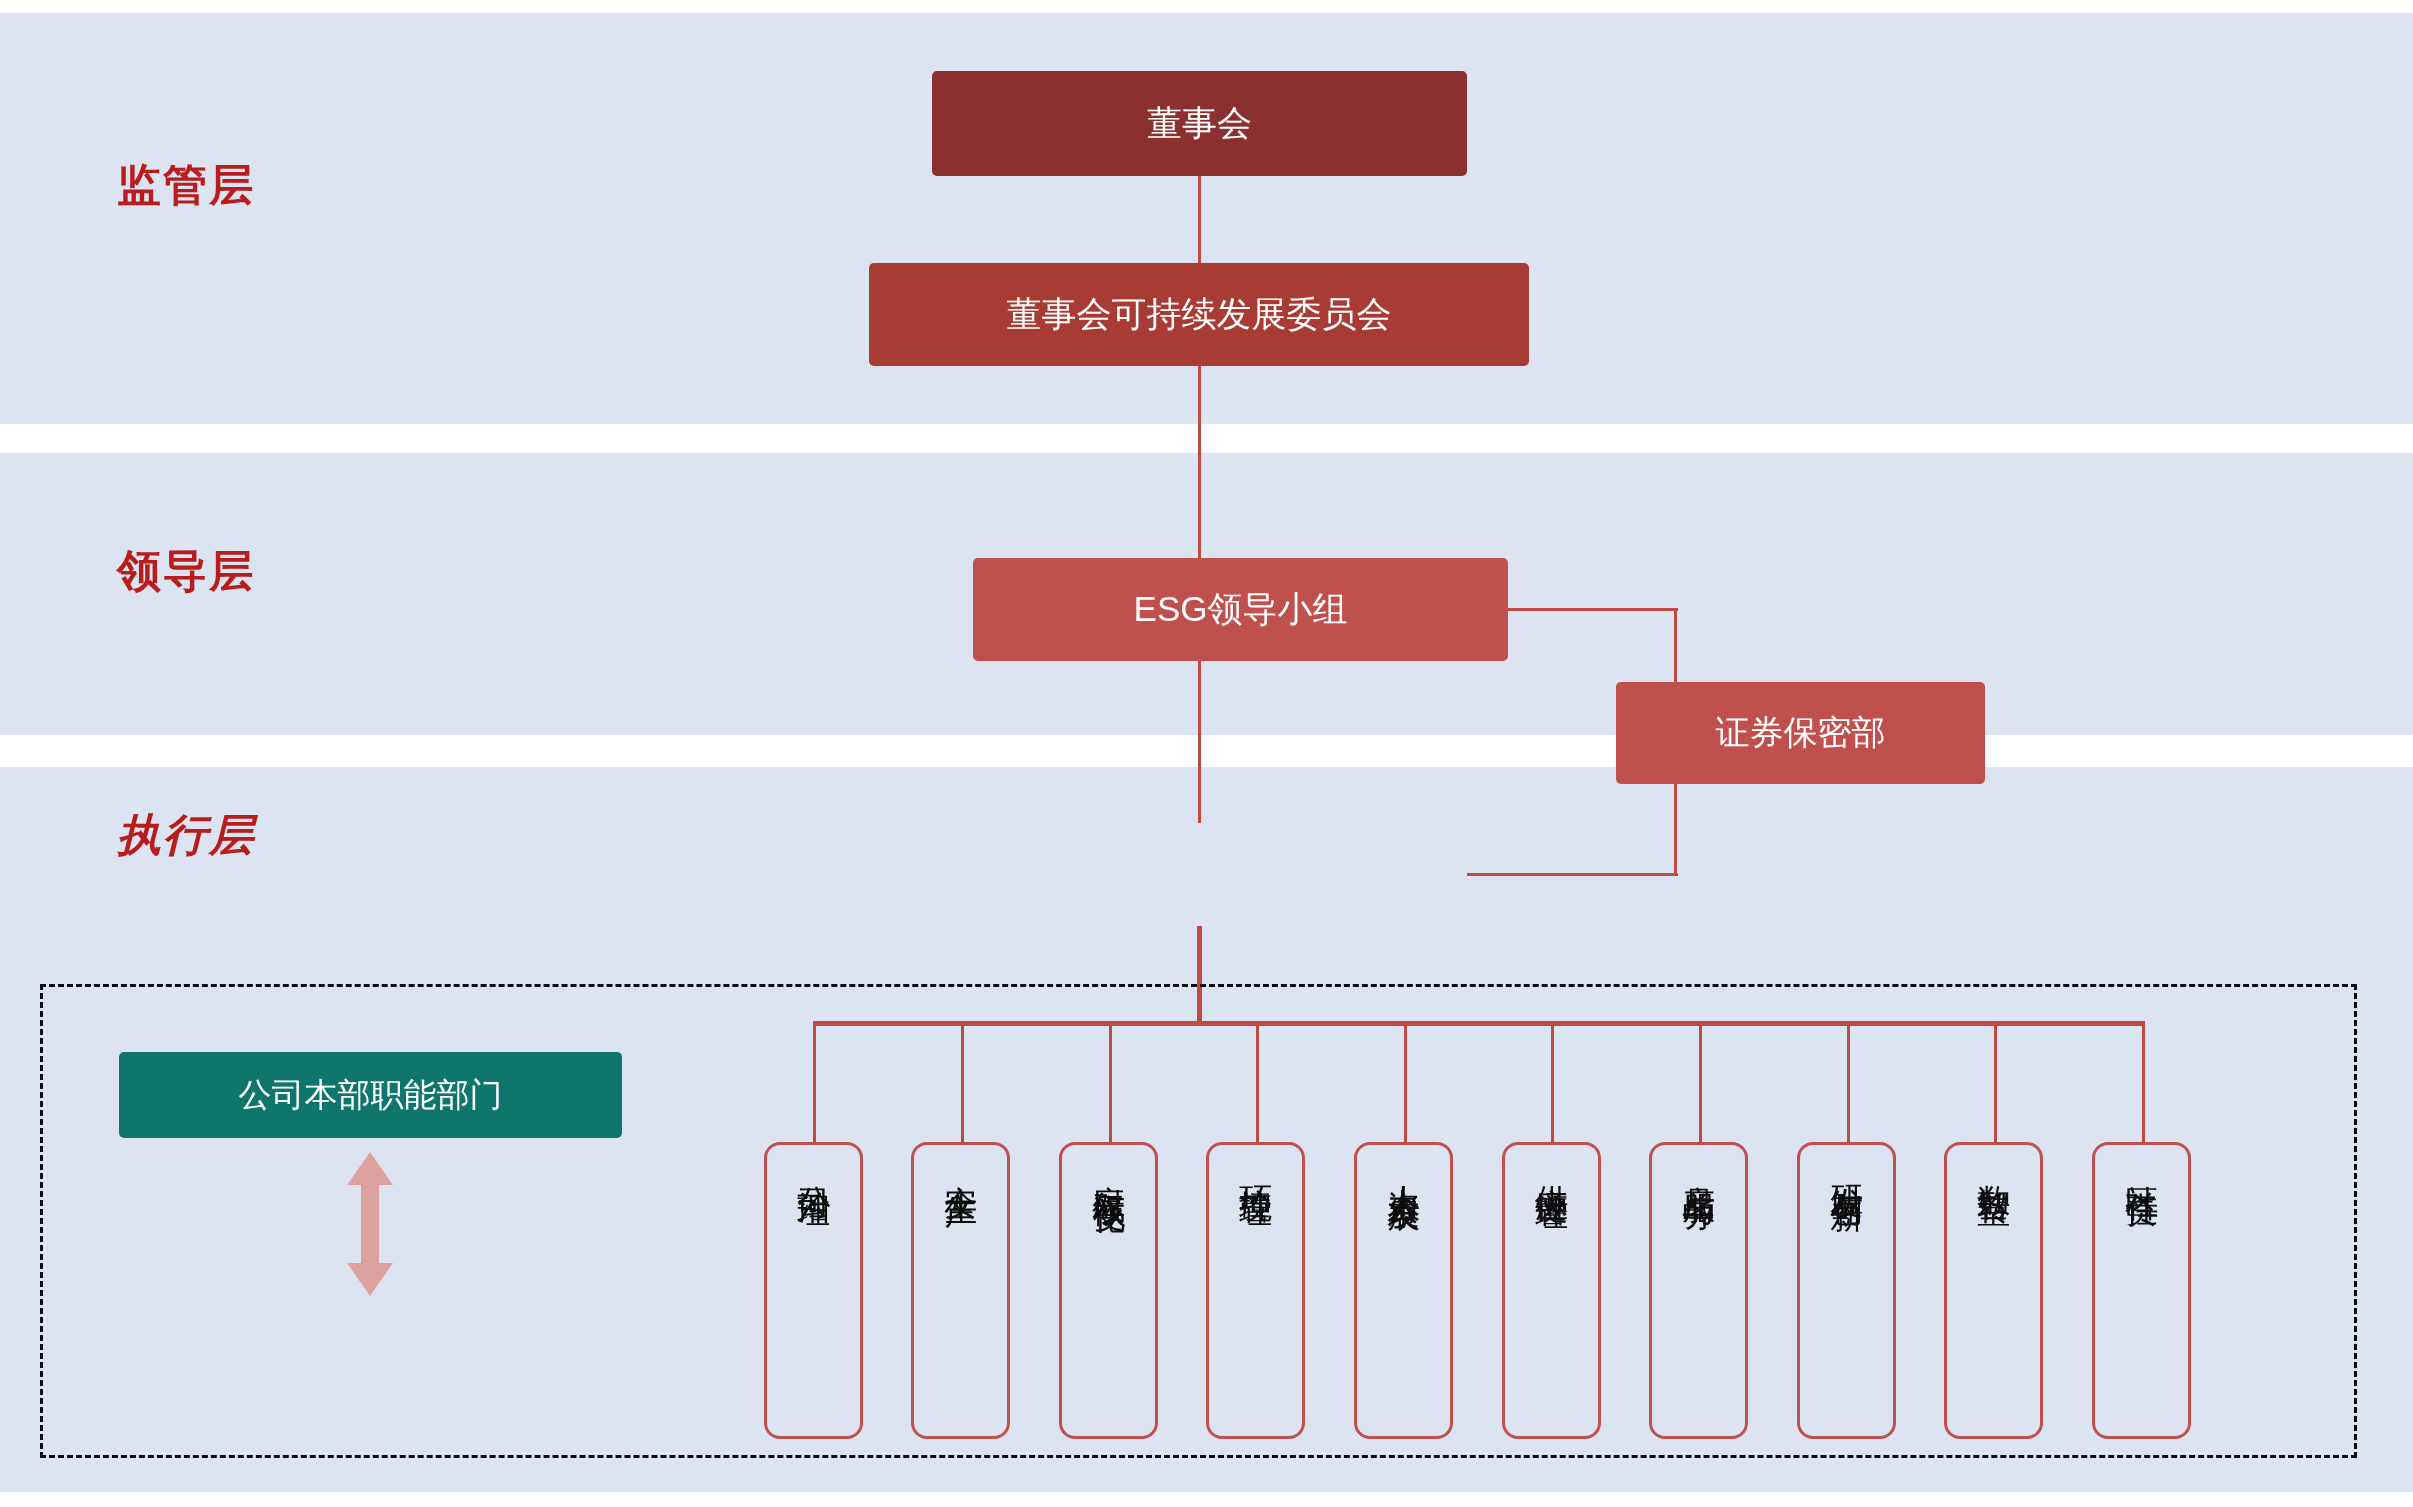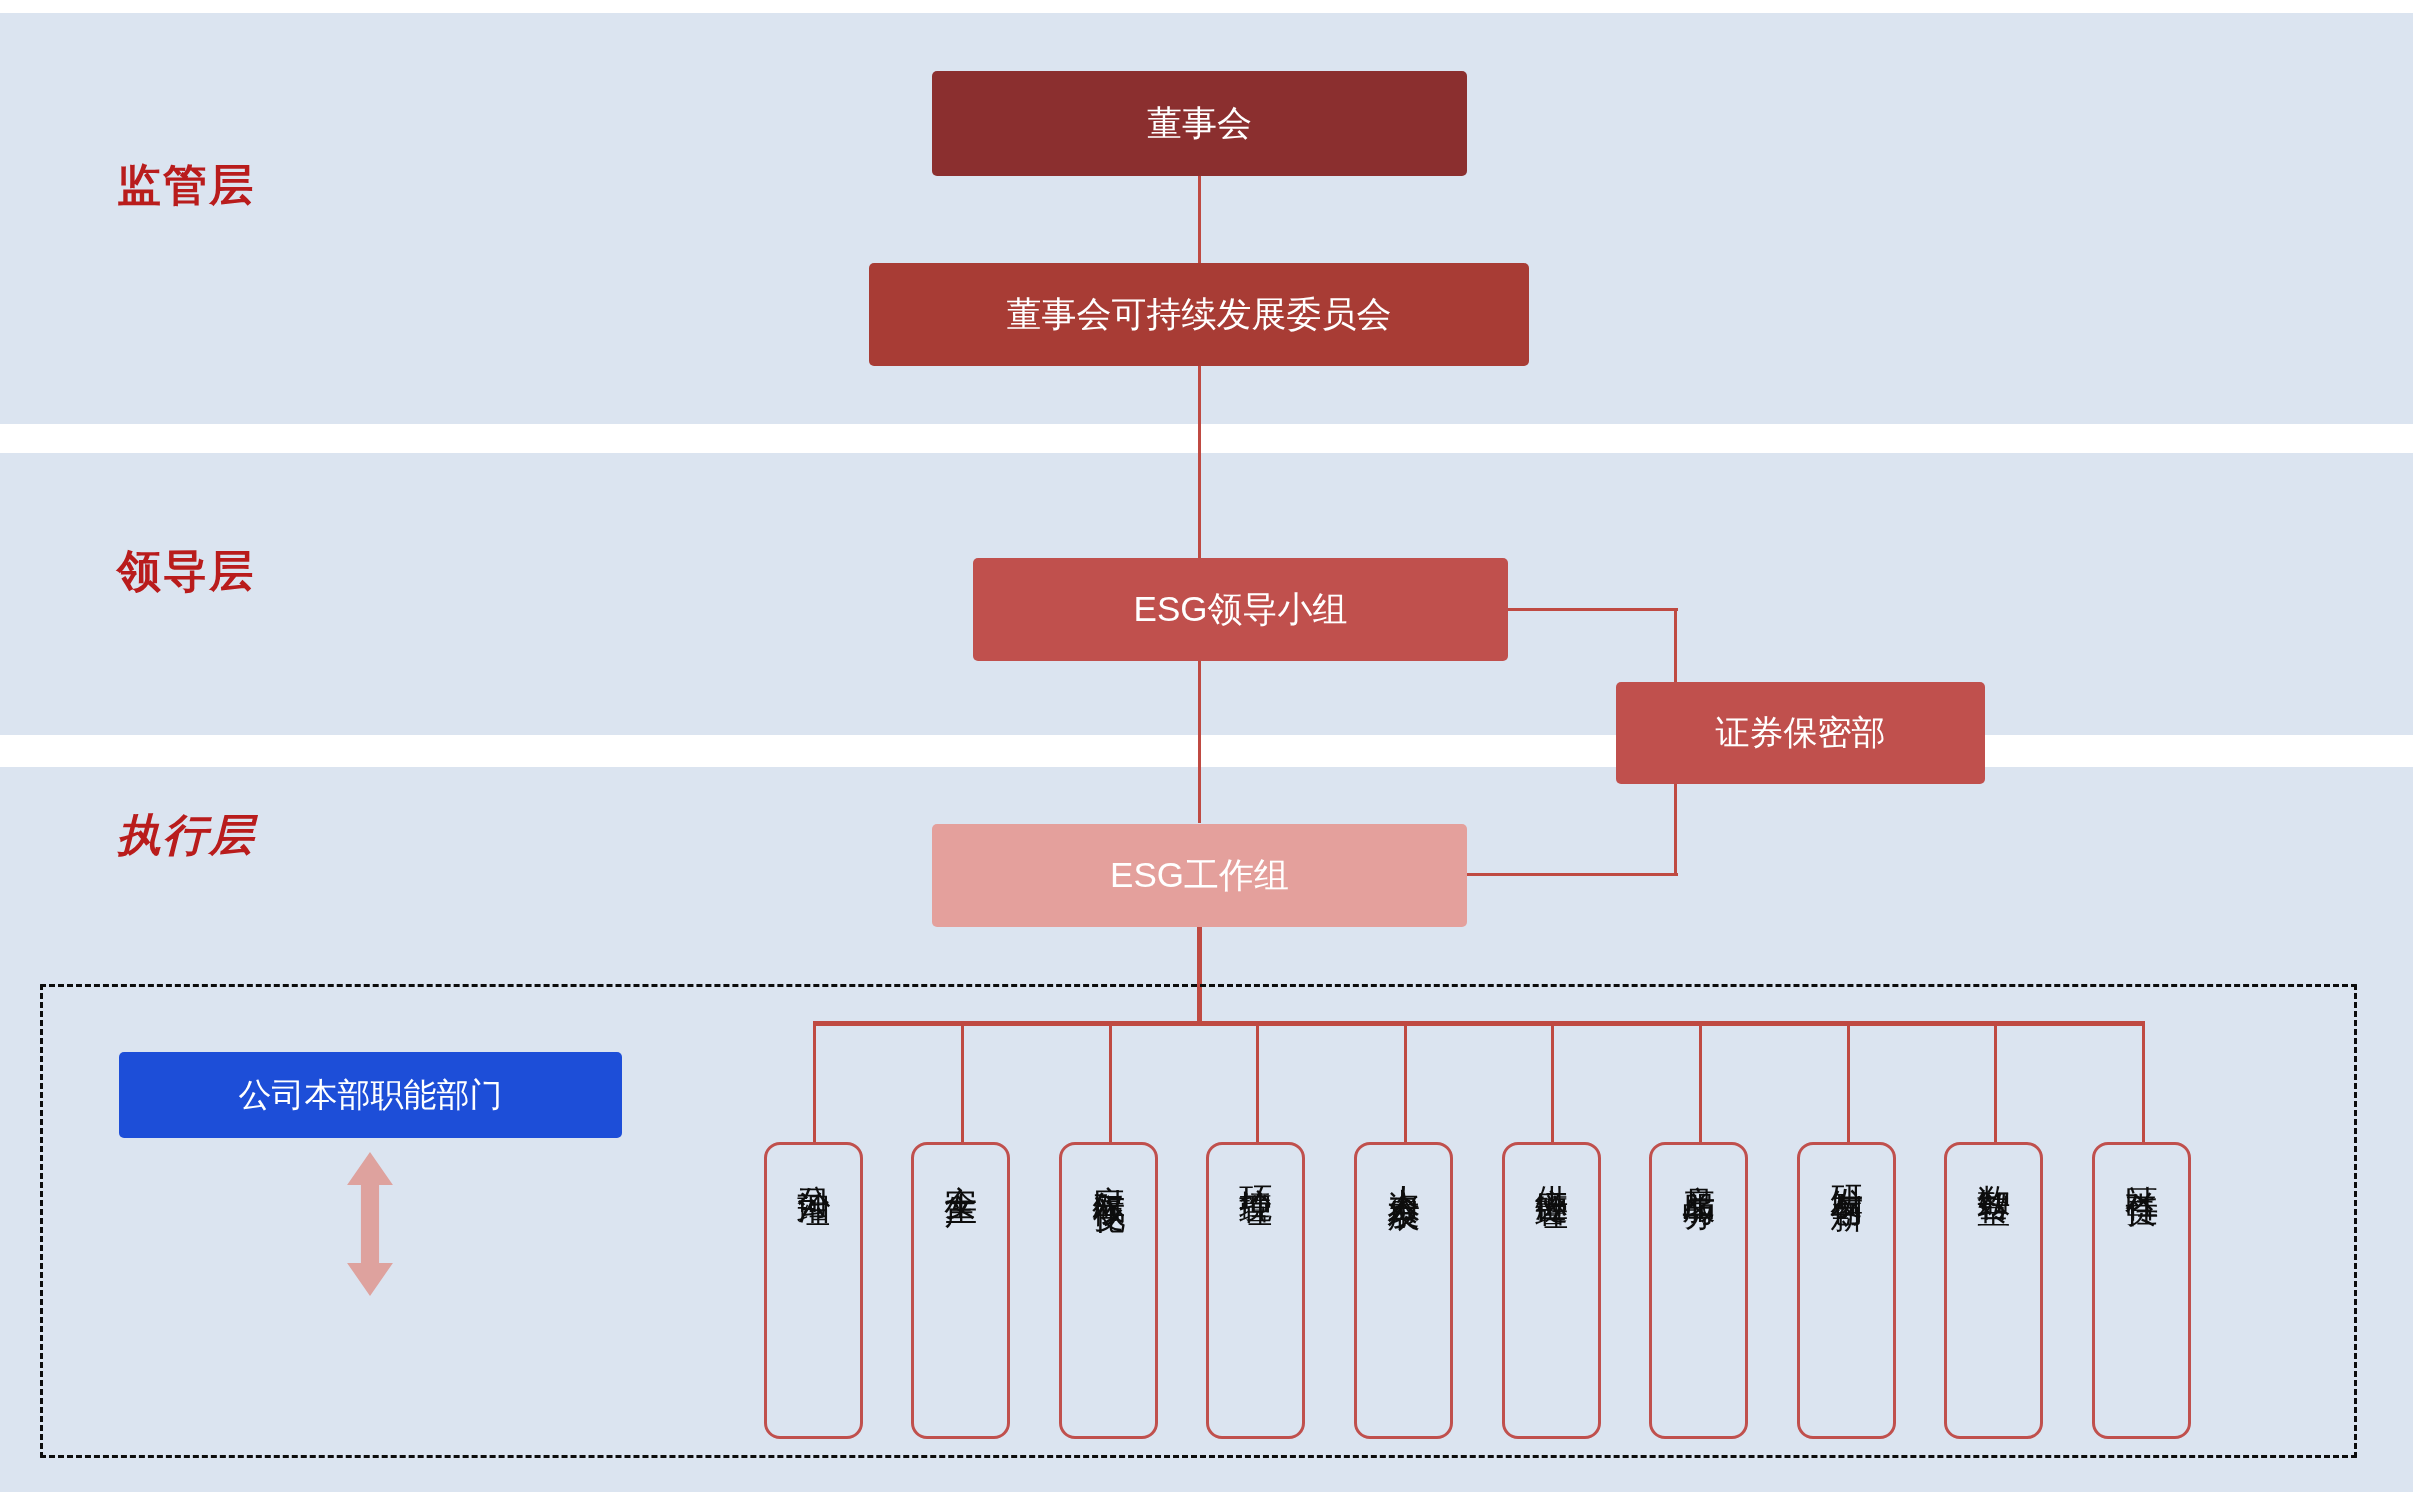--- a/index.html
+++ b/index.html
@@ -80,21 +80,21 @@
   #node-securities {
     left: 1616px; top: 682px; width: 369px; height: 102px;
     background: #c0504d; font-size: 34px;
   }
   #node-esg-work {
     left: 932px; top: 824px; width: 535px; height: 103px;
     background: #e4a09c; font-size: 35px;
   }
   #node-hq-dept {
     left: 119px; top: 1052px; width: 503px; height: 86px;
-    background: #1d4ed8; font-size: 33px;
+    background: #0f766e; font-size: 33px;
   }
   #node-subsidiary {
     left: 176px; top: 1305px; width: 390px; height: 86px;
     background: #dea29e; font-size: 33px;
   }
 
   
   #dashed-container {
     position: absolute;
     left: 40px; top: 984px;
@@ -180,21 +180,20 @@
   <div class="layer-label" id="label-execution">执行层</div>
 
   <div class="node" id="node-board">董事会</div>
 
   <div class="node" id="node-committee">董事会可持续发展委员会</div>
 
   <div class="node" id="node-esg-lead">ESG领导小组</div>
 
   <div class="node" id="node-securities">证券保密部</div>
 
-  <div class="node" id="node-esg-work">ESG工作组</div>
 
   <div class="node" id="node-hq-dept">公司本部职能部门</div>
 
 
   <svg id="double-arrow" viewBox="0 0 86 270">
     <polygon points="43,0 86,62 60,62 60,208 86,208 43,270 0,208 26,208 26,62 0,62" fill="#dea29e"></polygon>
   </svg>
 
   <div class="topic" style="left:764px;">
     <span>公司治理</span>

